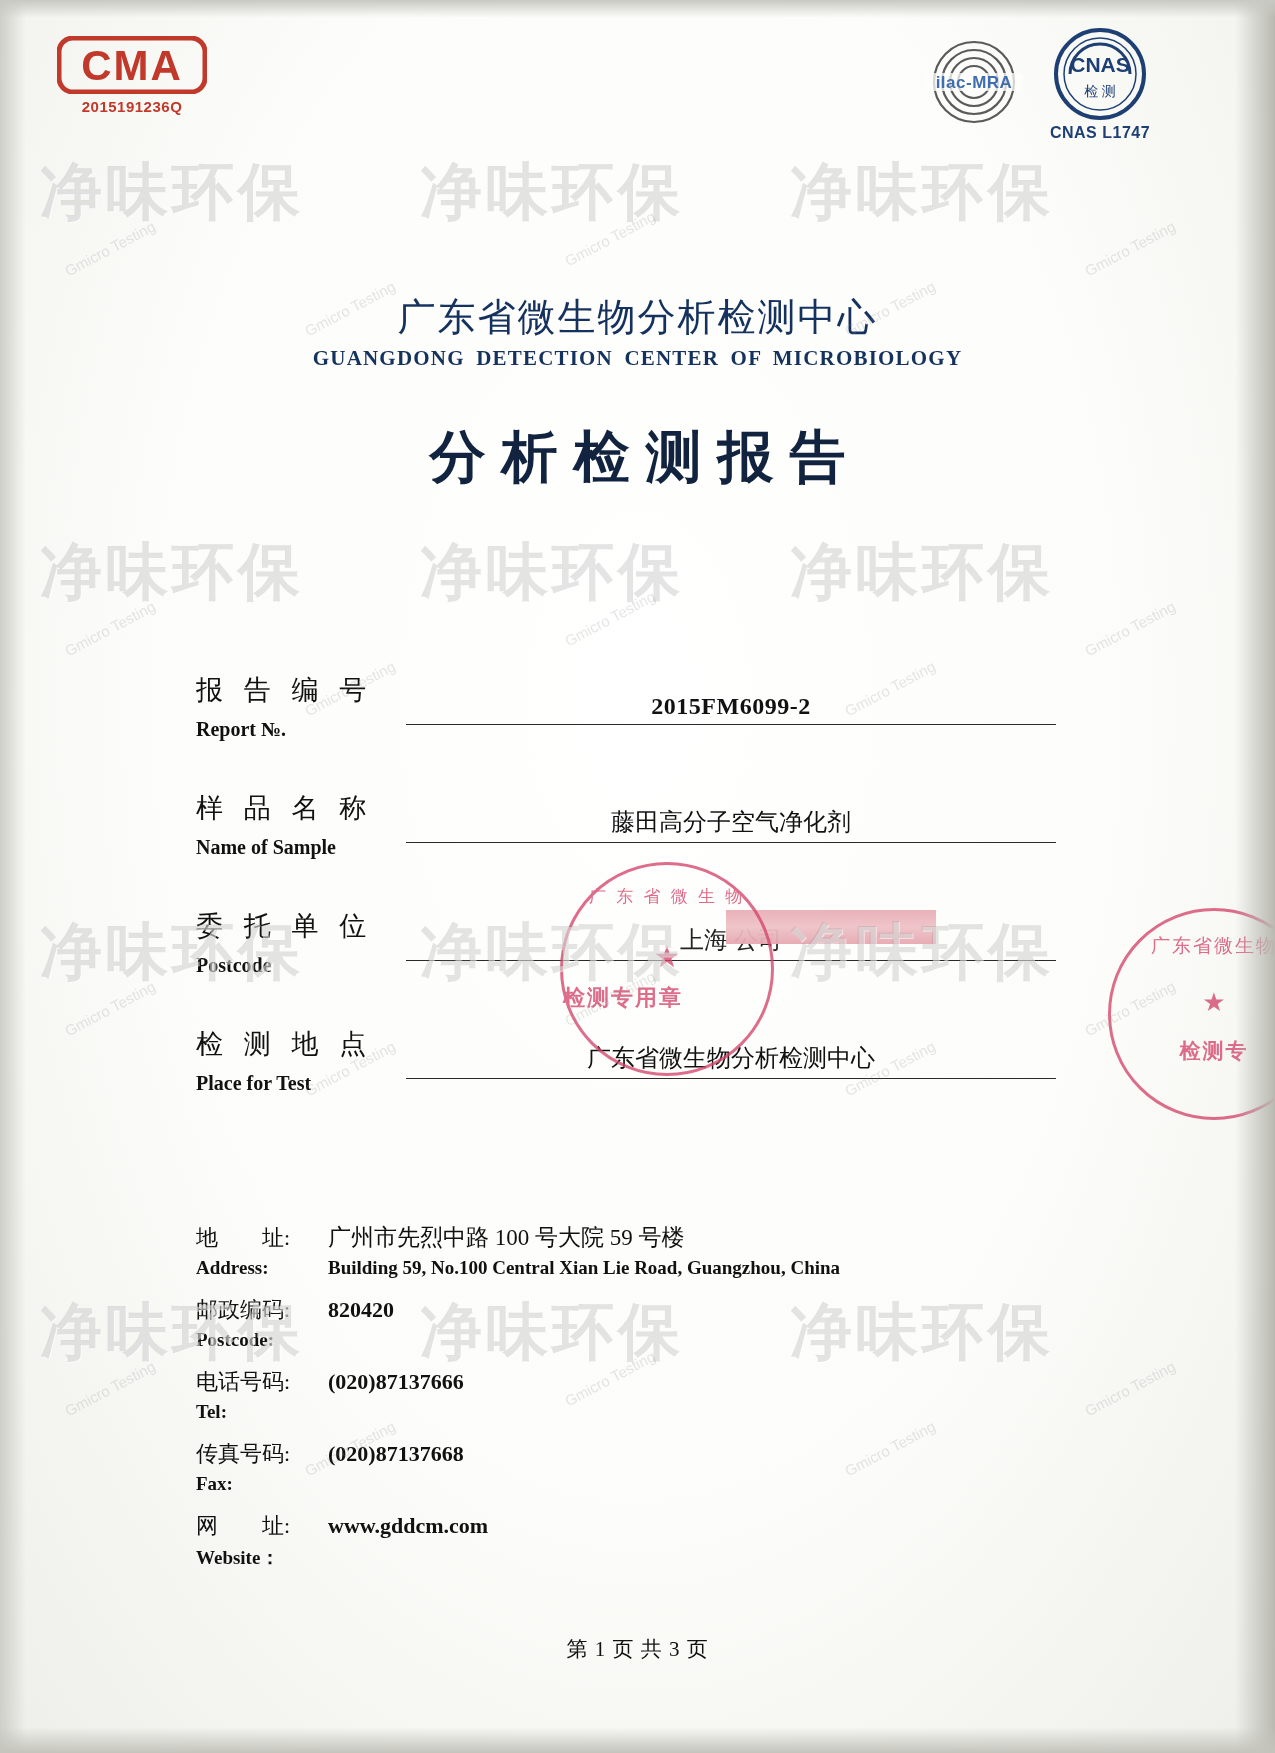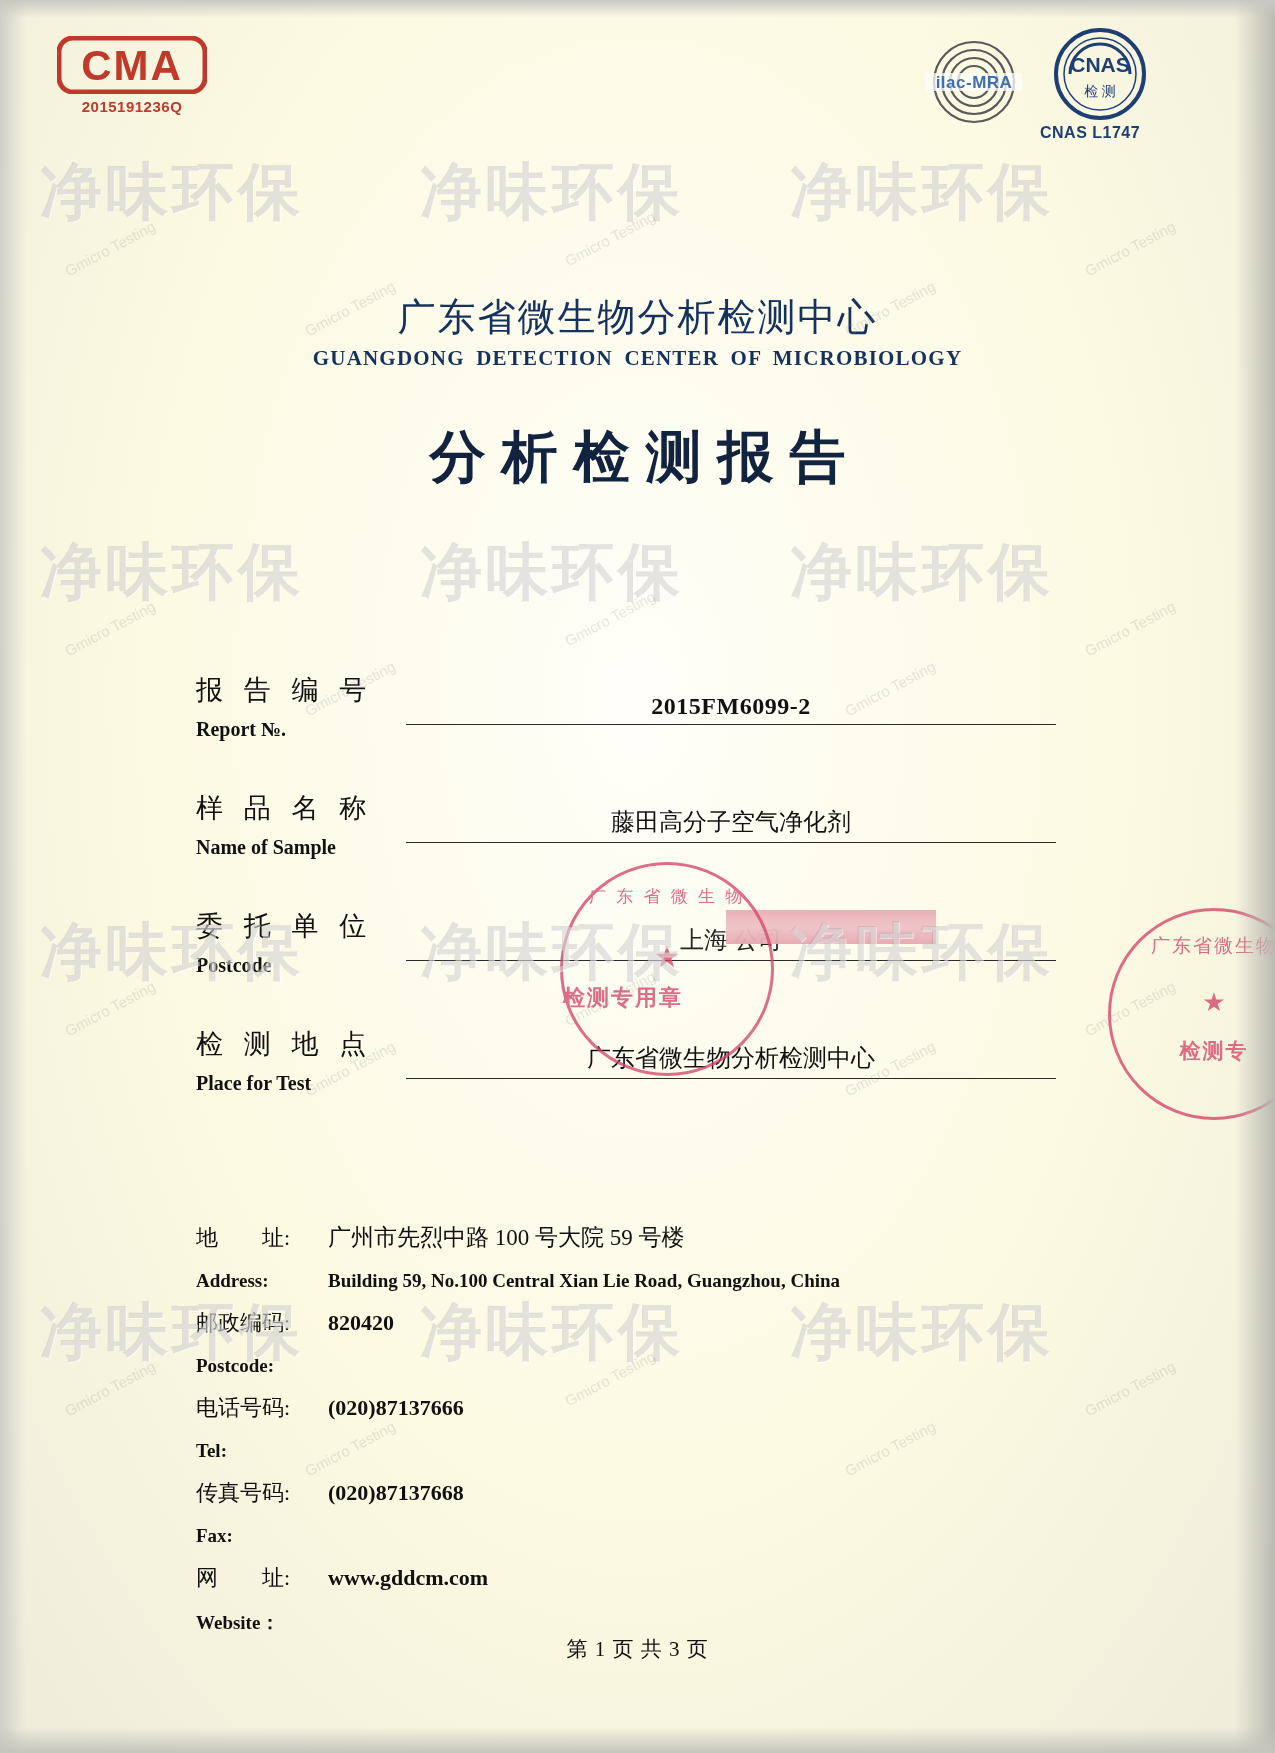--- a/index.html
+++ b/index.html
@@ -4,21 +4,21 @@
 <style>
   html, body {
     margin: 0;
     padding: 0;
     background: #6e6e6e;
   }
   .page {
     position: relative;
     width: 1275px;
     height: 1753px;
-    background: #fef9c3;
+    background: #ffffff;
     overflow: hidden;
     font-family: "Liberation Serif", serif;
     color: #1a1a1a;
   }
   
   .paper-tone {
     position: absolute;
     inset: 0;
     background:
       radial-gradient(ellipse at 50% 40%, rgba(255,255,255,0.9) 0%, rgba(250,250,246,0.6) 55%, rgba(232,232,226,0.75) 100%);
@@ -79,21 +79,21 @@
     left: 920px;
     top: 28px;
     width: 108px;
     height: 108px;
   }
   .cnas-logo {
     position: absolute;
     left: 1040px;
     top: 26px;
     width: 120px;
-    text-align: left;
+    text-align: center;
   }
   .cnas-circle {
     width: 96px;
     height: 96px;
     margin: 0 auto;
     position: relative;
   }
   .cnas-label {
     font-family: "Liberation Sans", sans-serif;
     font-size: 16px;
@@ -237,21 +237,21 @@
     width: 128px;
     font-size: 19px;
     font-weight: bold;
     color: #111;
   }
   .c-en-val {
     font-size: 19px;
     font-weight: bold;
     color: #111;
   }
-  .line2 { margin-top: 17px; }
+  .line2 { margin-top: 4px; }
 
   
   .footer {
     position: absolute;
     bottom: 90px;
     left: 0; right: 0;
     text-align: center;
     font-size: 21px;
     color: #111;
     letter-spacing: 1px;

